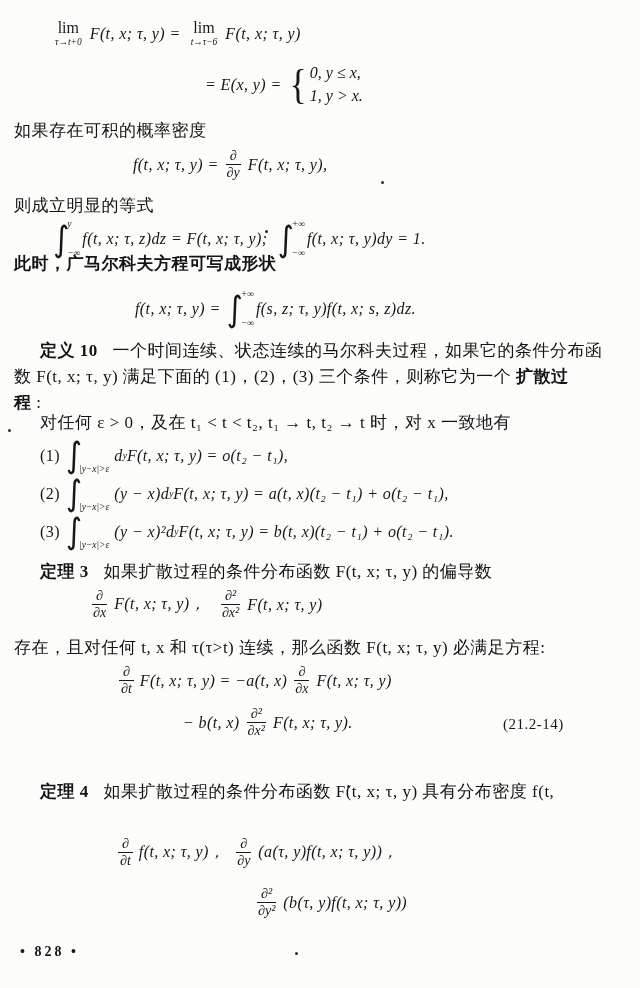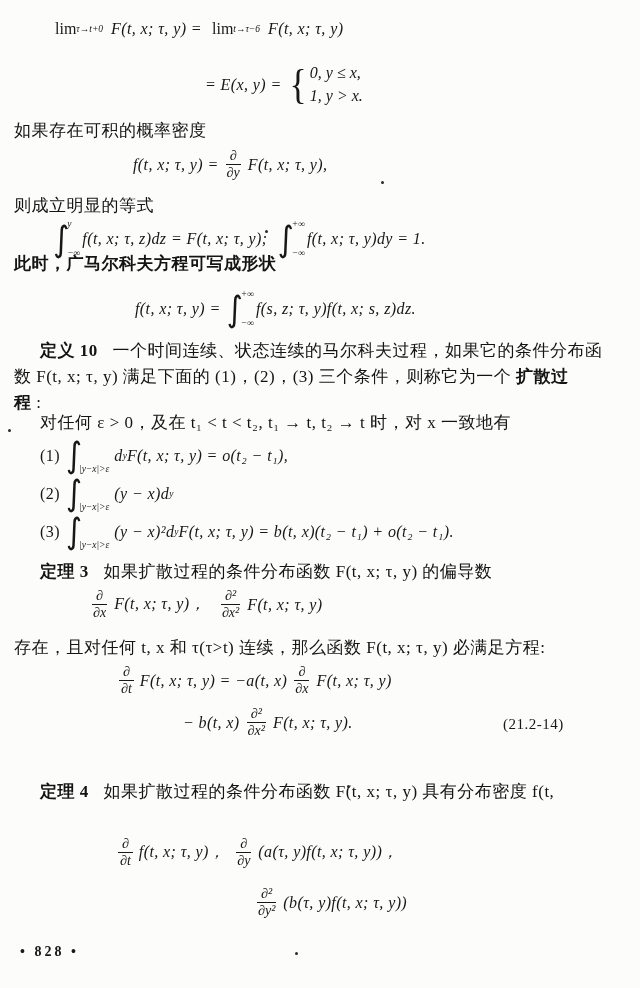--- a/index.html
+++ b/index.html
@@ -14,21 +14,21 @@
   .m{font-style:italic;font-size:16px;letter-spacing:0.4px;}
   .up{font-style:normal;}
   .frow{display:flex;align-items:center;}
   .frow>*{flex:0 0 auto;}
   
   .frac{display:inline-flex;flex-direction:column;align-items:center;
         font-style:italic;font-size:14px;line-height:1.15;margin:0 4px;vertical-align:middle;}
   .fnum{padding:0 4px;border-bottom:1.4px solid #171717;}
   .fden{padding:0 4px;}
   
-  .limw{display:inline-flex;flex-direction:row;align-items:center;line-height:1;}
+  .limw{display:inline-flex;flex-direction:column;align-items:center;line-height:1;}
   .limtop{font-size:16px;font-style:normal;}
   .limsub{font-size:9.5px;font-style:italic;margin-top:2px;}
   
   .intw2{display:inline-flex;align-items:center;margin-right:2px;}
   .isign{font-family:"DejaVu Sans",sans-serif;font-size:31px;line-height:1;font-style:normal;transform:scaleY(1.12);}
   .lims{display:inline-flex;flex-direction:column;justify-content:space-between;height:38px;
         font-size:9.5px;font-style:italic;margin-left:-2px;line-height:1;}
   
   .intw{display:inline-flex;align-items:flex-end;margin-right:1px;}
   .idom{font-size:9.5px;font-style:italic;margin-left:-3px;margin-bottom:-3px;}
@@ -145,20 +145,21 @@
 
   <div class="abs frow" style="top:478px;left:40px;">
     <span class="m up">(2)</span>
     <span class="intw" style="margin-left:6px;">
       <span class="isign">∫</span>
       <span class="idom">|y−x|&gt;ε</span>
     </span>
     <span class="m" style="margin-left:4px;">(y − x)</span>
     <span class="m">d</span>
       <sub class="dsub">y</sub>
+    <span class="m">F(t, x; τ, y) = a(t, x)(t₂ − t₁) + o(t₂ − t₁),</span>
   </div>
 
   <div class="abs frow" style="top:516px;left:40px;">
     <span class="m up">(3)</span>
     <span class="intw" style="margin-left:6px;">
       <span class="isign">∫</span>
       <span class="idom">|y−x|&gt;ε</span>
     </span>
     <span class="m" style="margin-left:4px;">(y − x)²</span>
     <span class="m">d</span>

